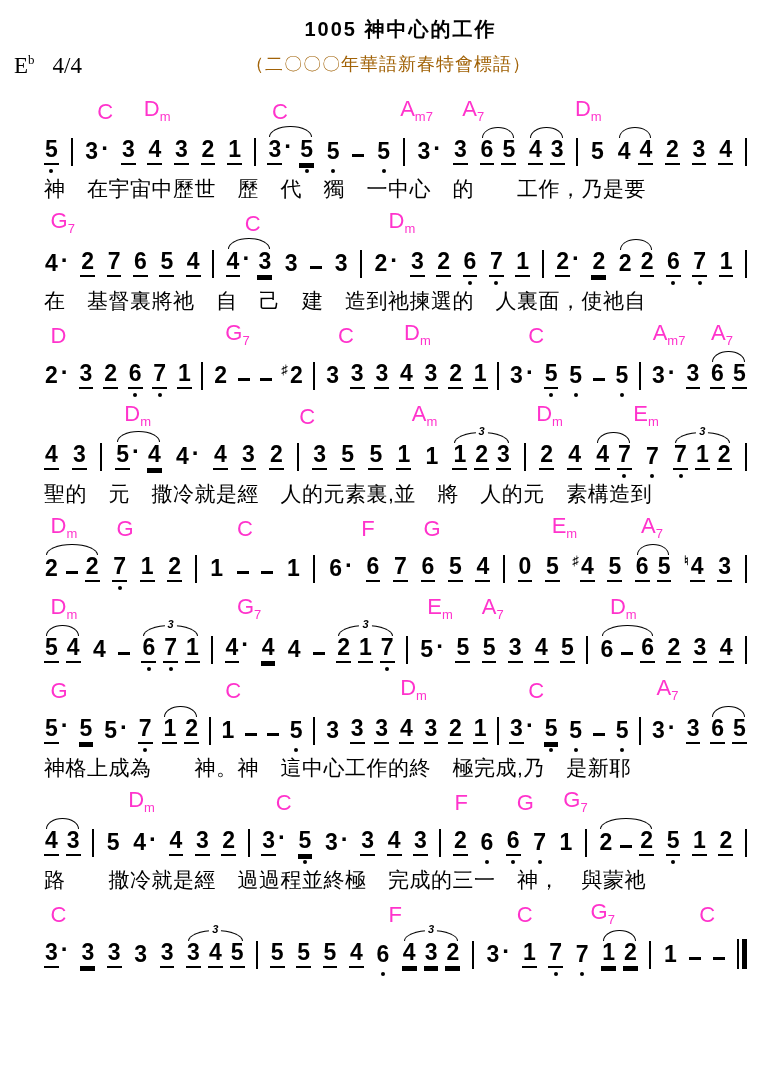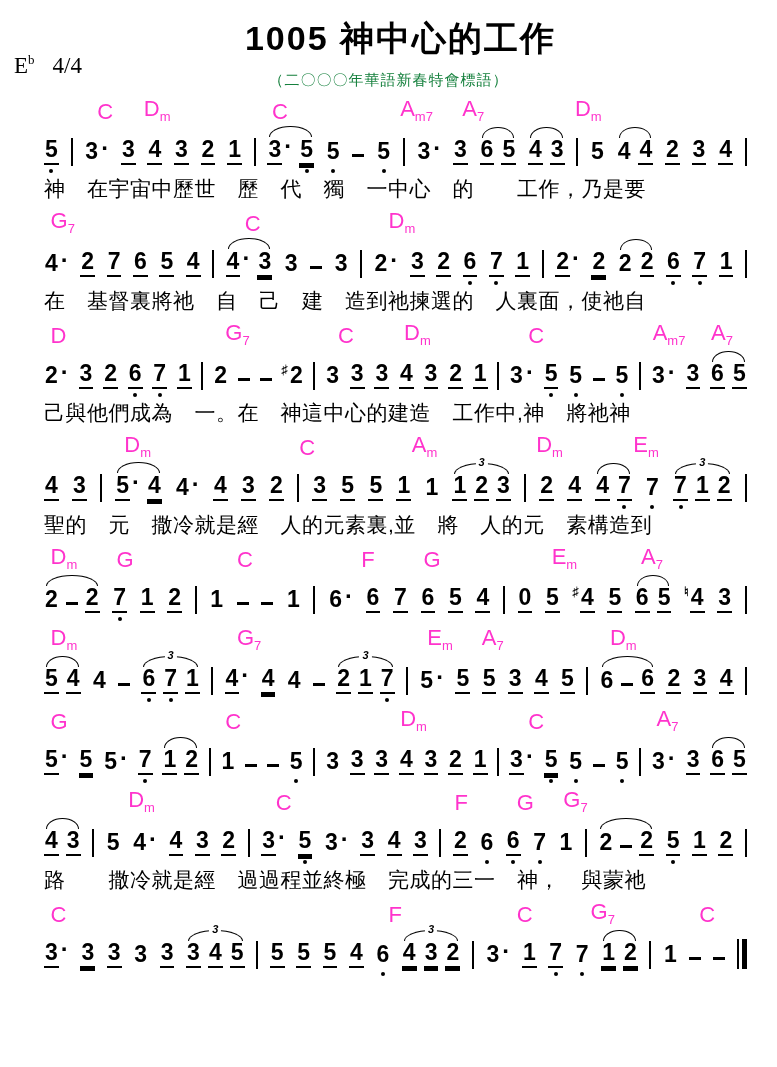--- a/index.html
+++ b/index.html
@@ -1,21 +1,21 @@
 <!DOCTYPE html>
 <html style="--chord: #ff33cc;"><head>
 <meta charset="utf-8">
 <style>
   * { margin:0; padding:0; box-sizing:border-box; }
   body { background:#e8e8e8; font-family:"Liberation Sans", sans-serif; }
   .sheet { width:777px; height:1067px; background:#fff; margin:0 auto; position:relative;
            padding-top:12px; overflow:hidden; color:#000; }
   .header { position:relative; height:84px; }
-  .title { text-align:center; font-size:34px; font-weight:bold; letter-spacing:2px; padding-top:4px;padding-left:24px; }
-  .subtitle { text-align:center; font-size:15px; color:#15803d; margin-top:9px; letter-spacing:1px; }
+  .title { text-align:center; font-size:20px; font-weight:bold; letter-spacing:2px; padding-top:4px;padding-left:24px; }
+  .subtitle { text-align:center; font-size:18px; color:#a16207; margin-top:9px; letter-spacing:1px; }
   .keybox { position:absolute; left:14px; top:40px; font-family:"Liberation Serif", serif;
             font-size:23px; }
   .keybox sup { font-size:13px; }
   .timesig { margin-left:18px; }
 
   .system { position:relative; margin-bottom:4px; }
   .chords { position:relative; height:27px; color:var(--chord,#ff33cc); font-size:22px; }
   .chord { position:absolute; bottom:0; line-height:1; white-space:nowrap; }
   .chord sub { font-size:13px; }
 
@@ -541,21 +541,20 @@
               <span class="lodot"></span>
             </span>
             <span class="tok">
               <span class="top">
                 <span class="dg u1">5</span>
               </span>
               <span class="lodot"></span>
             </span>
           </span>
         </div>
-        <div class="lyrics">己與他們成為　一。在　神這中心的建造　工作中,神　將祂神</div>
       </div>
       <div class="system">
         <div class="chords">
           <span class="chord" style="left: 16%;"><span class="croot">D</span><sub class="csub">m</sub></span>
           <span class="chord" style="left: 38.5%;"><span class="croot">C</span></span>
           <span class="chord" style="left: 53%; margin-top: 24px;"><span class="croot">A</span><sub class="csub">m</sub></span>
           <span class="chord" style="left: 69%;"><span class="croot">D</span><sub class="csub">m</sub></span>
           <span class="chord" style="left: 81.5%;"><span class="croot">E</span><sub class="csub">m</sub></span>
         </div>
         <div class="notes">
@@ -1199,20 +1198,21 @@
               <span class="lodot"></span>
             </span>
             <span class="tok">
               <span class="top">
                 <span class="dg u1">5</span>
               </span>
               <span class="lodot"></span>
             </span>
           </span>
         </div>
+        <div class="lyrics">神格上成為　　神。神　這中心工作的終　極完成,乃　是新耶</div>
       </div>
       <div class="system">
         <div class="chords">
           <span class="chord" style="left: 16.5%;"><span class="croot">D</span><sub class="csub">m</sub></span>
           <span class="chord" style="left: 35.5%;"><span class="croot">C</span></span>
           <span class="chord" style="left: 58.5%;"><span class="croot">F</span></span>
           <span class="chord" style="left: 66.5%;"><span class="croot">G</span></span>
           <span class="chord" style="left: 72.5%;"><span class="croot">G</span><sub class="csub">7</sub></span>
         </div>
         <div class="notes">

